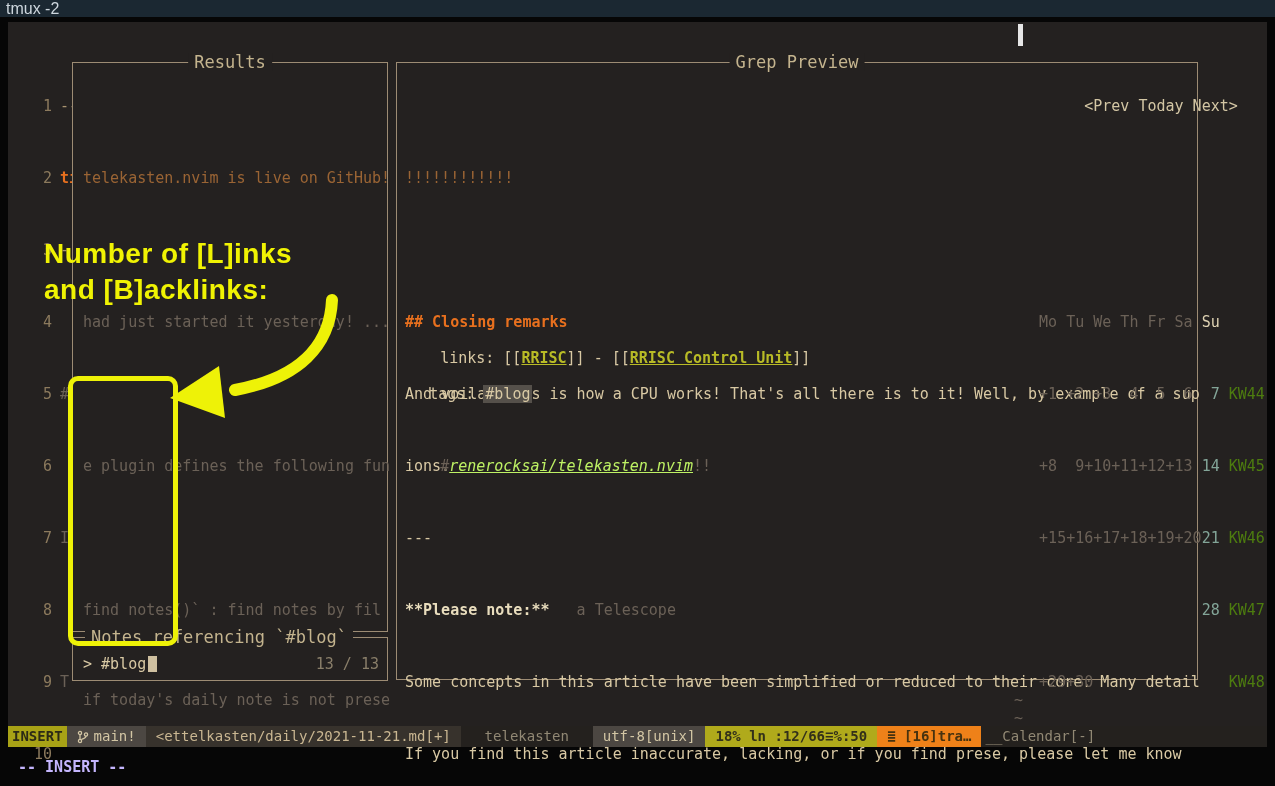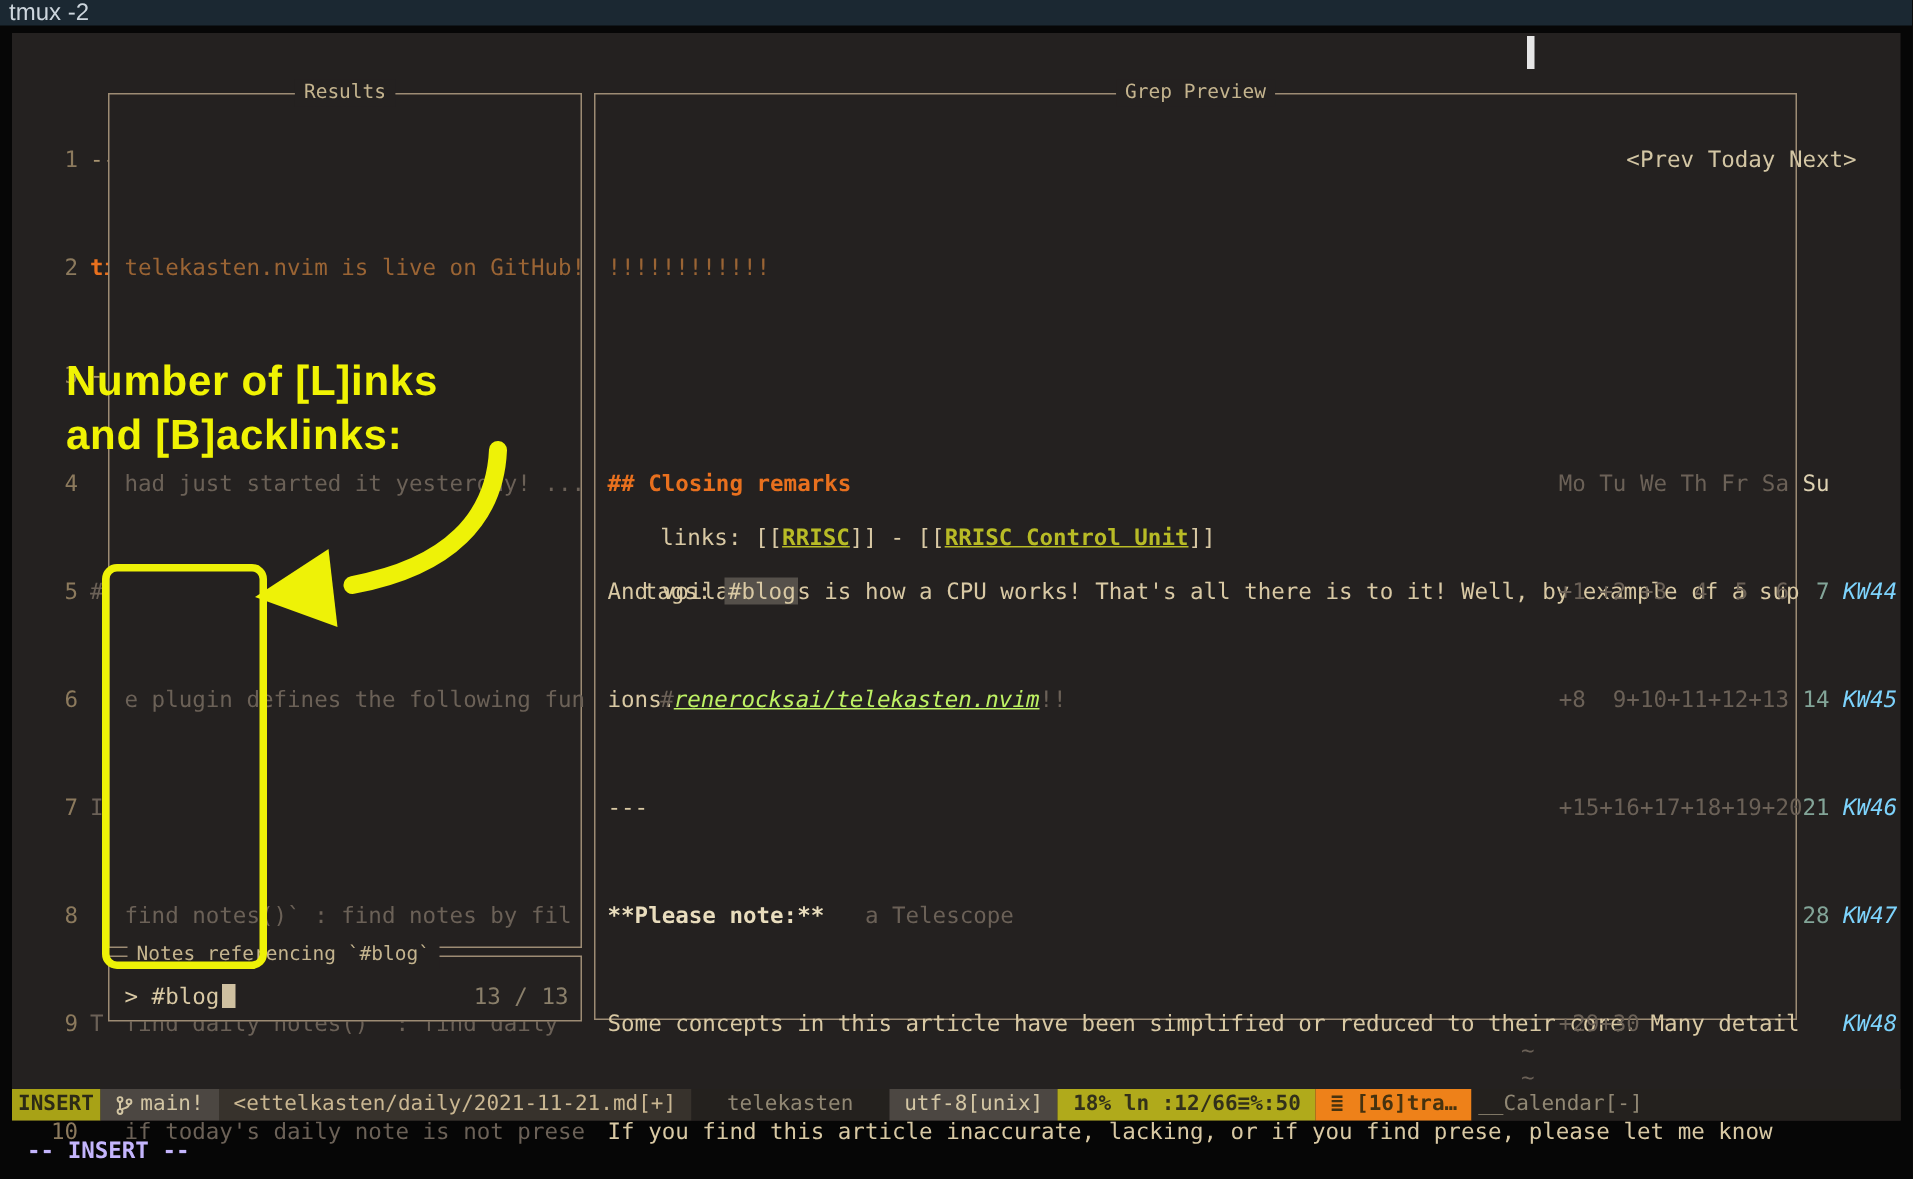--- a/index.html
+++ b/index.html
@@ -15,21 +15,21 @@
   .row{height:18px;white-space:pre;}
   
   .buffer{position:absolute;left:8px;top:25px;width:1000px;z-index:1;}
   .brow .ln{display:inline-block;width:44px;text-align:right;color:#8c7a5d;}
   .brow .fx{margin-left:8px;color:#6b6157;}
   .brow.bfg .fx{color:#a89470;}
   .brow.btitle .fx{color:#e8701e;font-weight:bold;}
   
   .fwin{position:absolute;background:#242120;border:1px solid #9d8c74;box-sizing:border-box;}
   .wtitle{position:absolute;top:-10px;background:#242120;color:#c4b48e;padding:0 6px;
-          font-size:13px;line-height:18px;white-space:pre;}
+          font-size:17px;line-height:18px;white-space:pre;}
   .wtitle.center{left:50%;transform:translateX(-50%);}
   .results{left:72px;top:62px;width:316px;height:570px;z-index:2;}
   .res-rows{padding:34px 4px 0 10px;}
   .rrow .etext{margin-left:7px;color:#c9b994;}
   .rrow.dim .etext{margin-left:0;color:#6b6157;}
   .rrow.dor .etext{margin-left:0;color:#9a6434;}
   .promptwin{left:72px;top:637px;width:316px;height:44px;z-index:2;}
   .prow{display:flex;padding:17px 8px 0 10px;align-items:center;}
   .pval{color:#d9c9a4;white-space:pre;}
   .cur-block{width:9px;height:16px;background:#cfc0a0;display:inline-block;margin-left:2px;}
@@ -45,21 +45,21 @@
   .overlay{position:absolute;z-index:4;white-space:pre;}
   .ofg{color:#d9c9a4;}
   .wlink{color:#b8bb26;text-decoration:underline;font-weight:bold;}
   .tagchip{background:#55504a;color:#d9c9a4;padding:0 2px;}
   .repolink{color:#bef264;text-decoration:underline;font-style:italic;}
   .odim{color:#6b6157;}
   
   .calendar{position:absolute;left:1012px;top:25px;width:260px;z-index:5;}
   .crow .pre{color:#6b6157;}
   .crow .su{color:#83a598;}
-  .crow .kw{color:#7dd3fc;font-style:italic;margin-left:9px;}
+  .crow .kw{color:#4d7c0f;margin-left:9px;}
   .crow.hdr .su{color:#ded2b2;}
   .crow.nav .pre{color:#d3c6a4;}
   .tilde{position:absolute;color:#6b6157;z-index:5;}
   .thumb{position:absolute;left:1018px;top:24px;width:5px;height:22px;background:#e6e6e6;z-index:5;}
   
   .statusline{position:absolute;left:8px;top:726px;width:1259px;height:21px;display:flex;
               z-index:6;font-size:14px;line-height:21px;white-space:pre;background:#24211e;}
   .seg{padding:0 10px;}
   .seg.mode{background:#a8a216;color:#2c2a16;font-weight:bold;padding: 0 4px;}
   .seg.branch{background:#4c4742;color:#d3c6a4;display:flex;align-items:center;gap:5px;}
@@ -184,21 +184,20 @@
         <div class="row rrow dim"><span class="etext">had just started it yesterday! ...</span></div>
       
         <div class="row rrow dim"><span class="etext"></span></div>
       
         <div class="row rrow dim"><span class="etext">e plugin defines the following fun</span></div>
       
         <div class="row rrow dim"><span class="etext"></span></div>
       
         <div class="row rrow dim"><span class="etext">find notes()` : find notes by fil</span></div>
       
-        <div class="row rrow dim"><span class="etext">find daily notes()` : find daily</span></div>
       
         <div class="row rrow dim"><span class="etext">if today's daily note is not prese</span></div>
       
         
       
         
       
         
       
         

